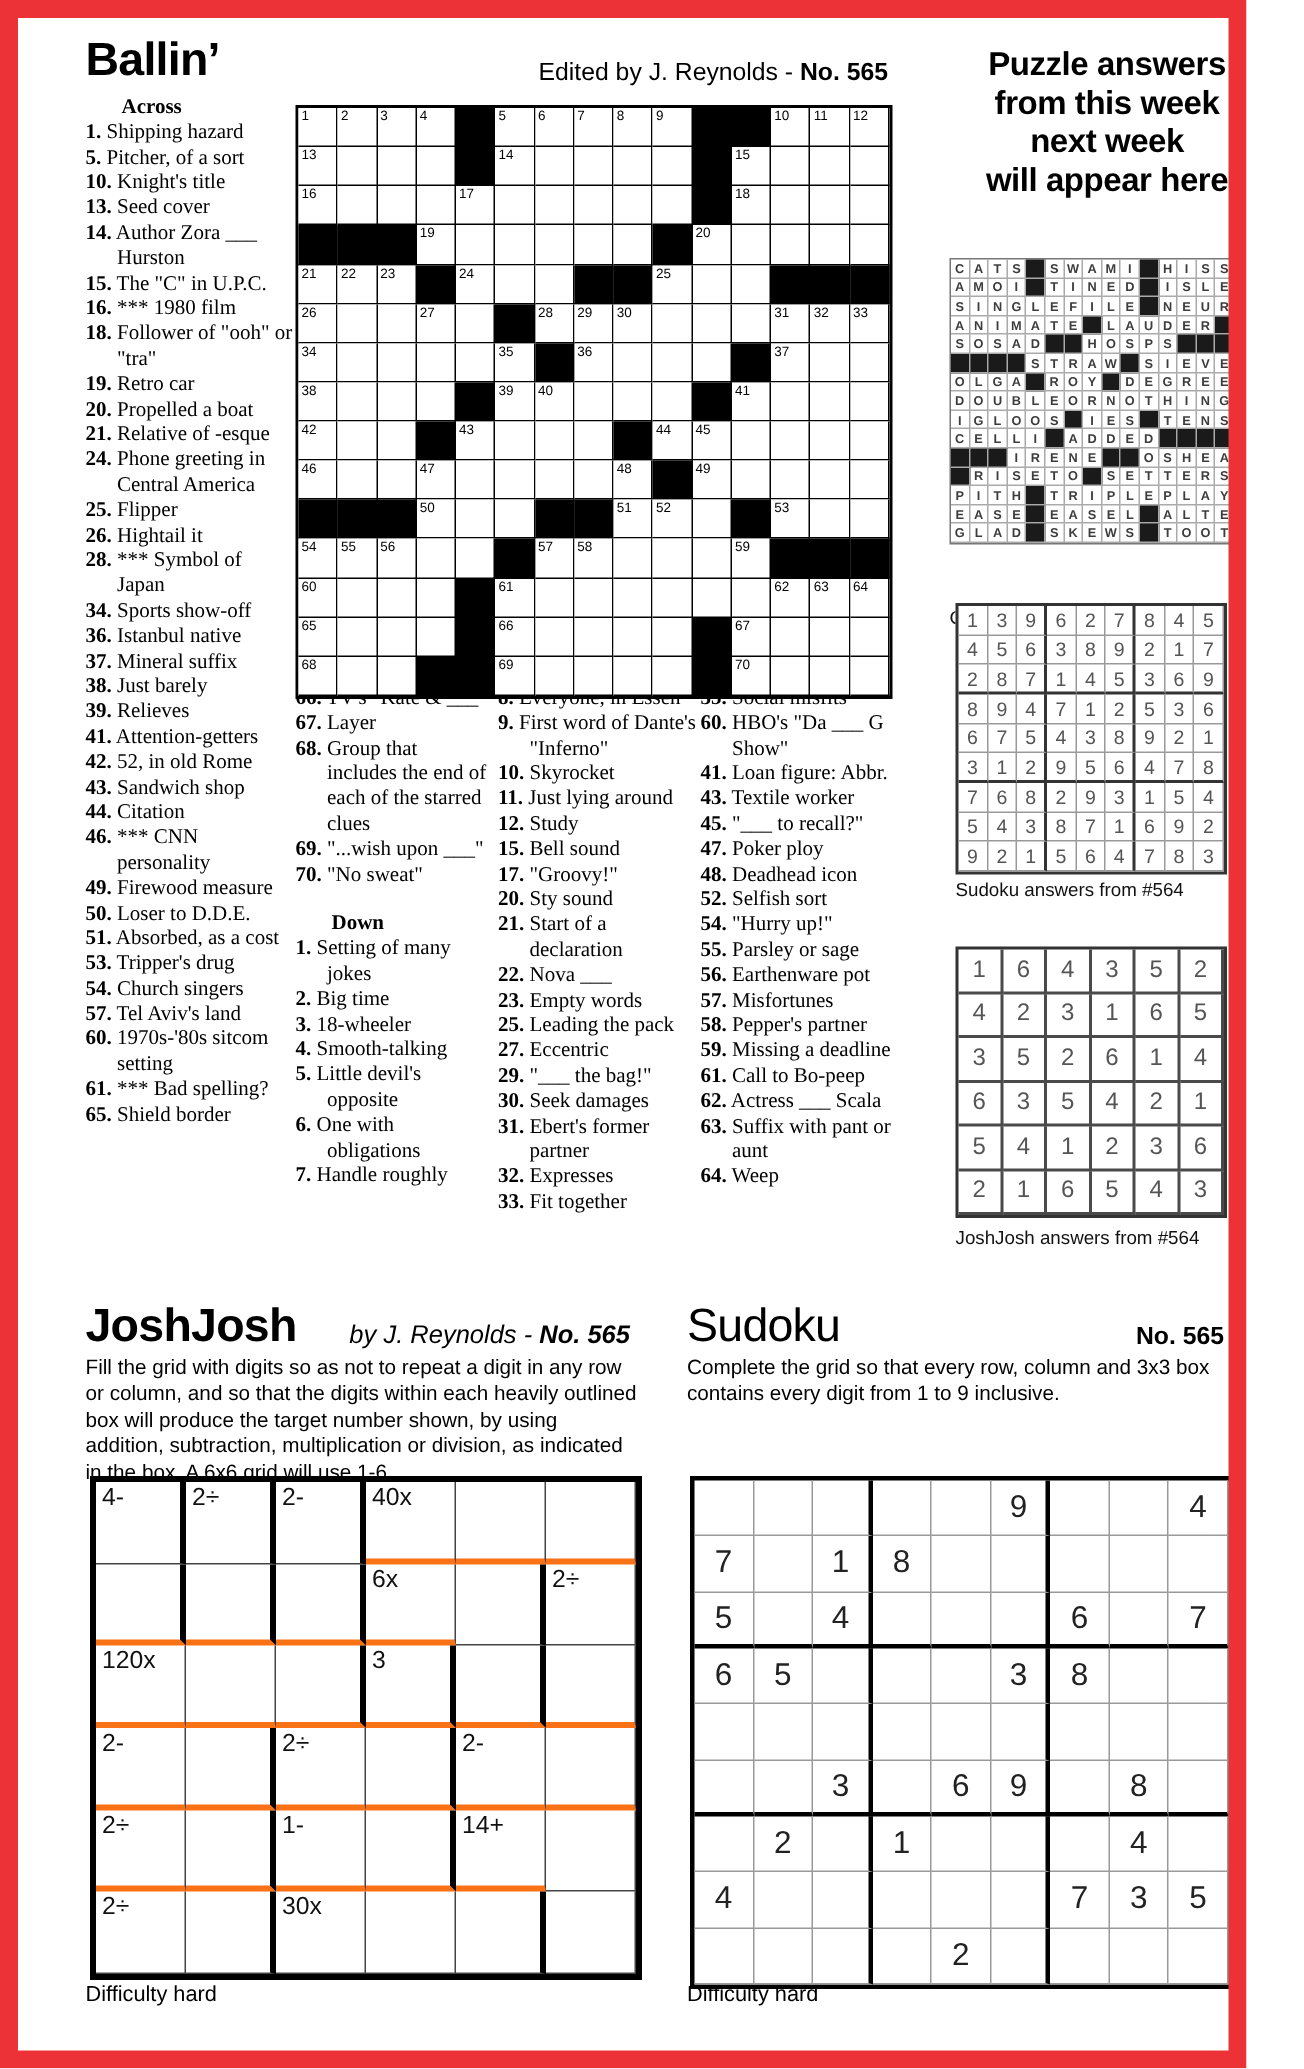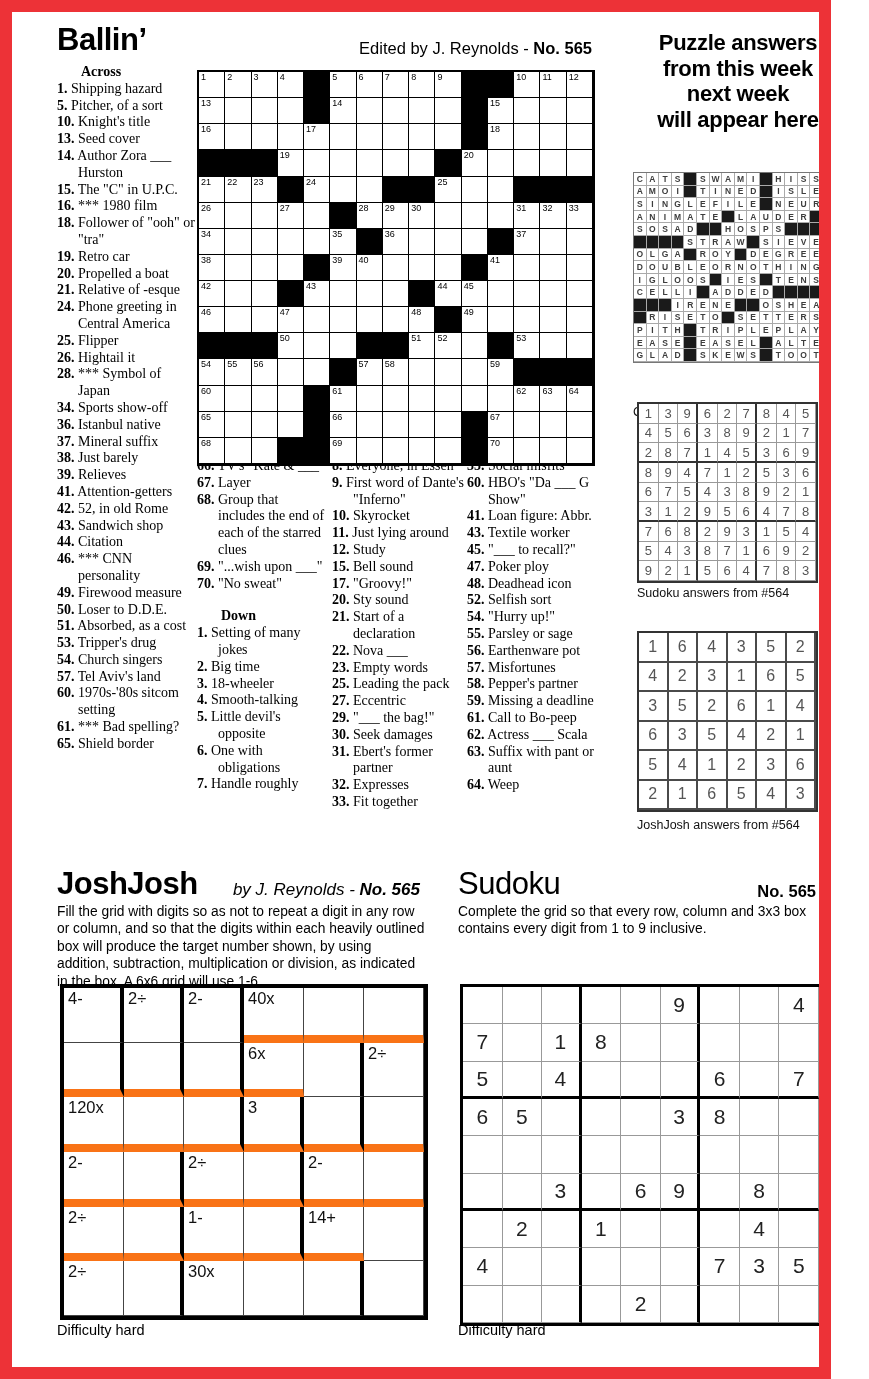--- a/index.html
+++ b/index.html
@@ -59,21 +59,21 @@
 
   
   .jj-title{position:absolute;left:57px;top:866px;font-size:31px;font-weight:bold;letter-spacing:-0.5px;}
   .jj-byline{position:absolute;left:120px;top:880px;width:300px;text-align:right;font-size:17px;font-style:italic;}
   .jj-byline b{font-weight:bold;}
   .jj-instr{position:absolute;left:57px;top:903px;width:370px;font-size:13.8px;line-height:17.4px;}
   .jj-grid{position:absolute;left:60px;top:984px;width:360px;height:328px;
            display:grid;grid-template:repeat(6,1fr)/repeat(6,1fr);border:4px solid #000;background:#fff;}
   .jj-cell{position:relative;border-right:1px solid #444;border-bottom:1px solid #444;}
   .jj-cell.tr{border-right:4px solid #000;}
-  .jj-cell.tb{border-bottom:8px solid #f97316;}
+  .jj-cell.tb{border-bottom:4px solid #f97316;}
   .jj-label{position:absolute;top:1px;left:4px;font-size:16.5px;color:#111;}
   .jj-diff,.sud-diff{position:absolute;top:1322px;font-size:14.5px;}
   .jj-diff{left:57px;}
 
   
   .sud-title{position:absolute;left:458px;top:866px;font-size:31px;font-weight:normal;letter-spacing:-0.5px;}
   .sud-no{position:absolute;left:600px;top:882px;width:216px;text-align:right;font-size:16.5px;font-weight:bold;}
   .sud-instr{position:absolute;left:458px;top:903px;width:362px;font-size:13.8px;line-height:17.4px;}
   .sud-grid{position:absolute;left:460px;top:984px;width:356px;height:336px;
             display:grid;grid-template:repeat(9,1fr)/repeat(9,1fr);border:3px solid #000;background:#fff;}

